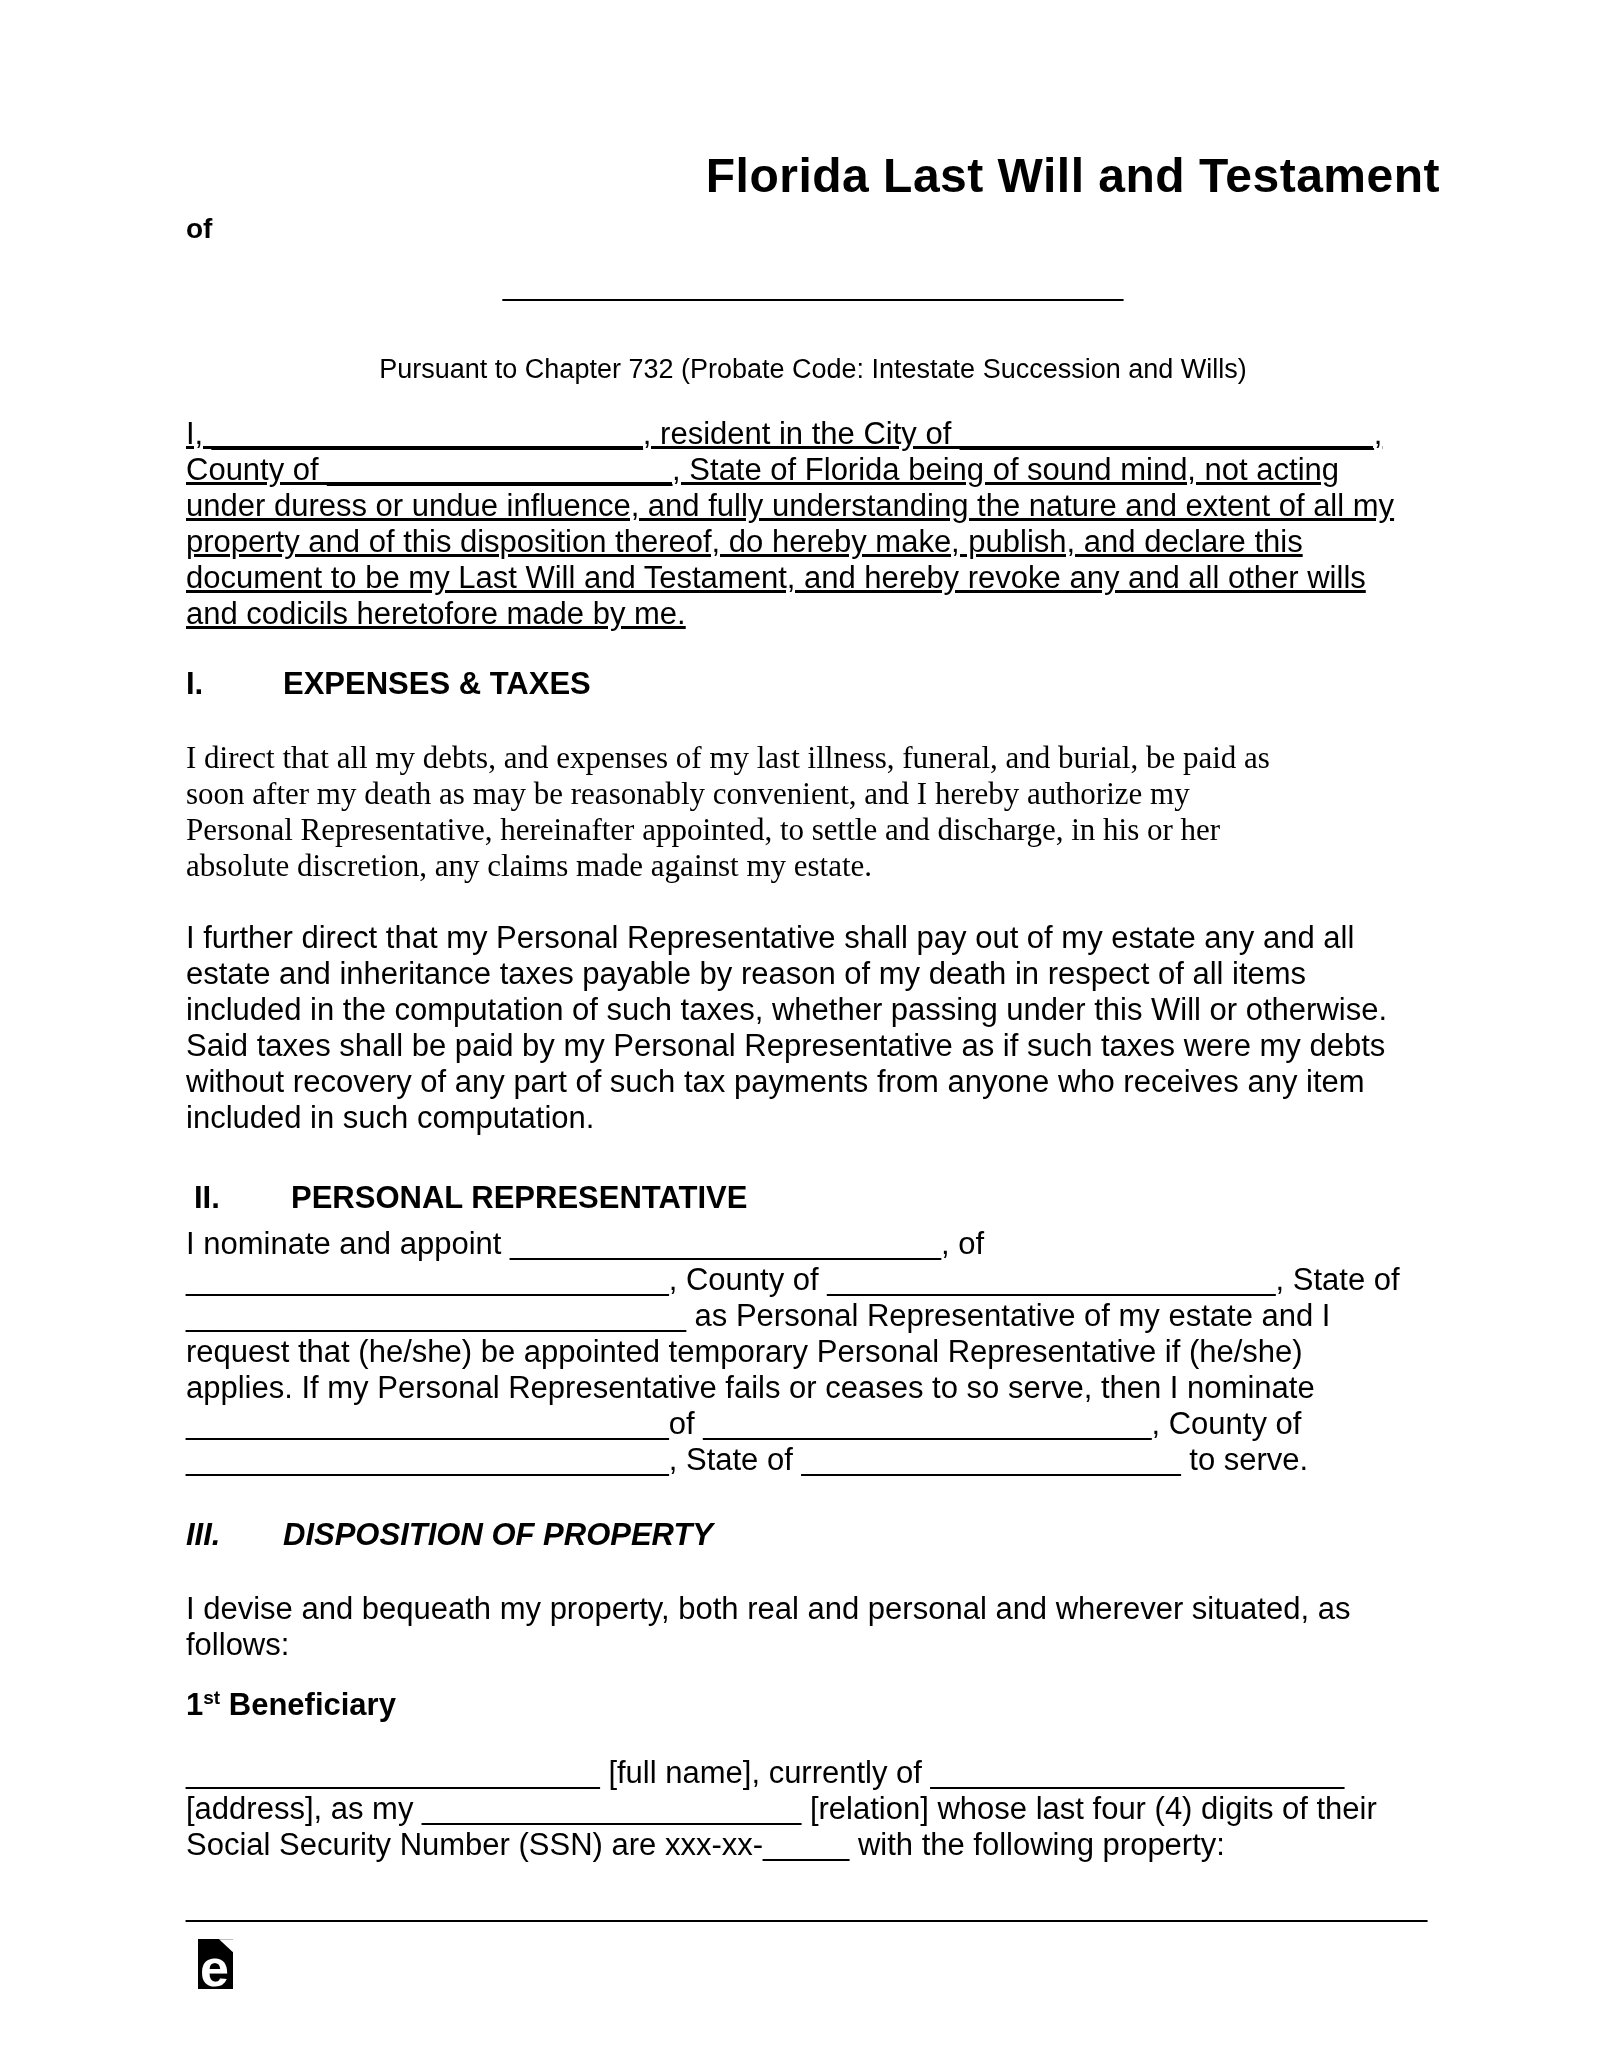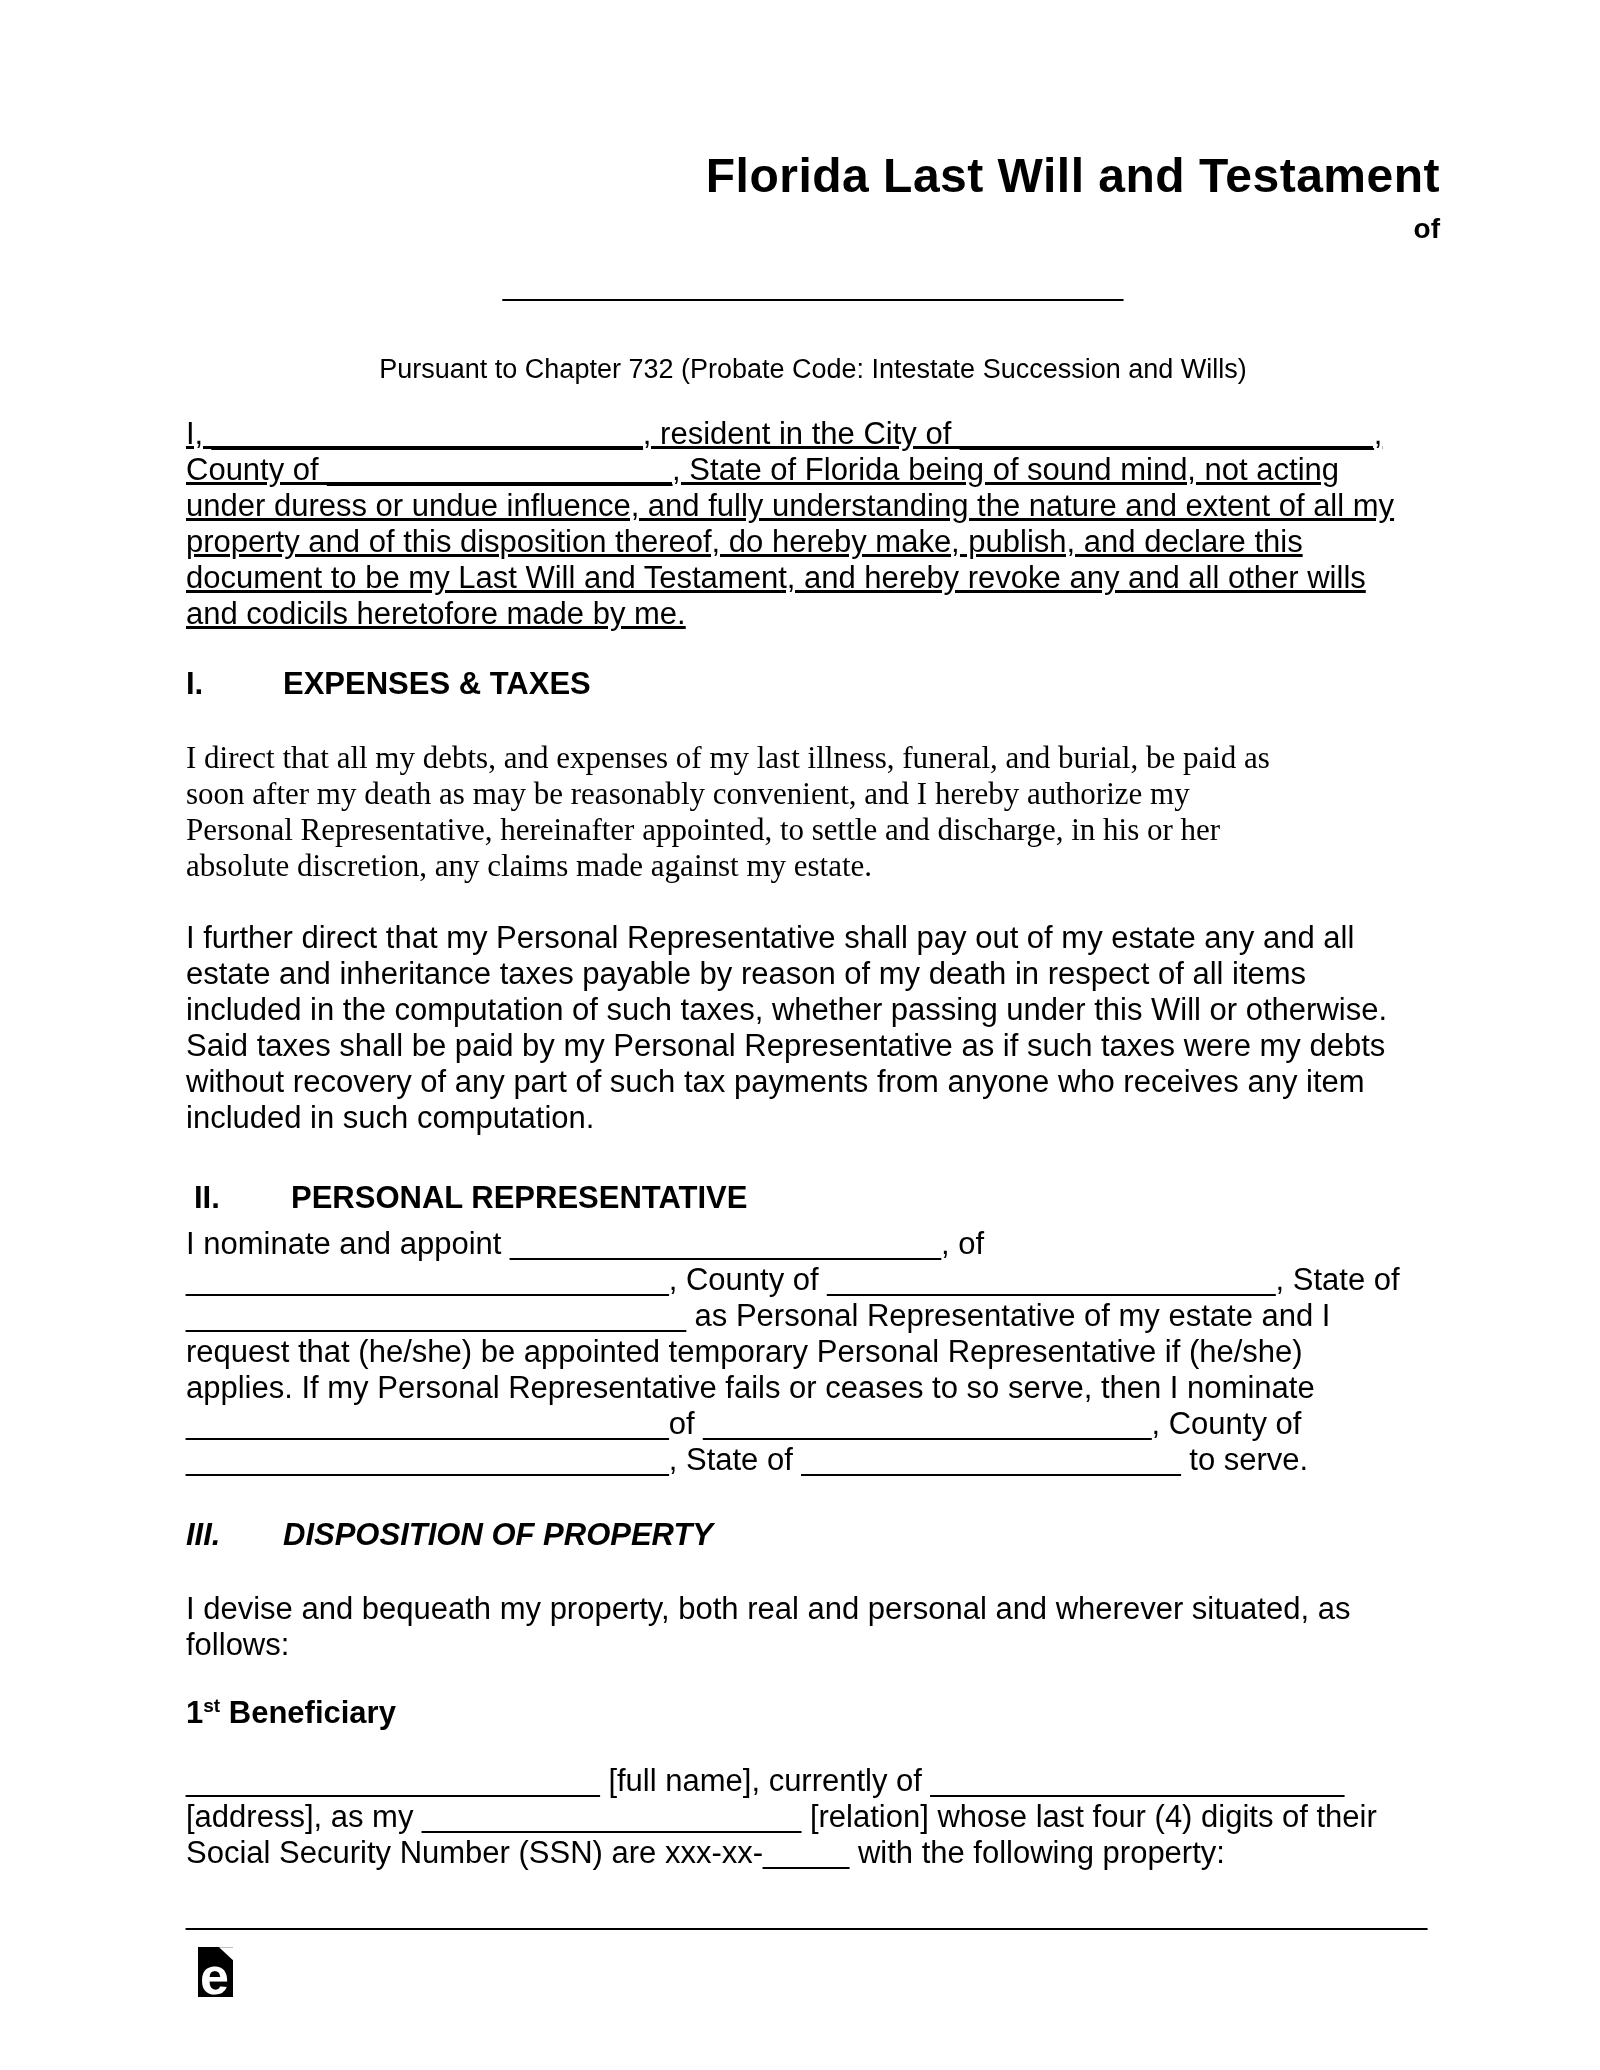--- a/index.html
+++ b/index.html
@@ -21,21 +21,21 @@
     font-size: 48px;
     line-height: 56px;
     font-weight: bold;
     text-align: right;
     letter-spacing: 0.5px;
   }
   .doc-subtitle {
     font-size: 28px;
     line-height: 34px;
     font-weight: bold;
-    text-align: right;
+    text-align: left;
     margin-top: 8px;
   }
   .name-blank {
     font-size: 31px;
     line-height: 38px;
     text-align: center;
     margin-top: 20px;
     white-space: pre;
   }
   .pursuant {
@@ -61,21 +61,21 @@
   .sec1-p1         { margin-top: 38px; font-family: Liberation Serif, serif; }
   .sec1-p2         { margin-top: 36px; }
   .heading-2       { margin-top: 44px; margin-left: 8px; }
   .sec2-p1         { margin-top: 10px; }
   .heading-3       { margin-top: 39px; font-style: italic; }
   .sec3-p1         { margin-top: 38px; }
   .ben-label {
     font-size: 31px;
     line-height: 36px;
     font-weight: bold;
-    margin-top: 25px;
+    margin-top: 17px;
     white-space: pre;
   }
   .ben-label sup { font-size: 19px; }
   .ben-para        { margin-top: 32px; }
   .property-line   { margin-top: 25px; }
   .logo {
     position: relative;
     width: 35px;
     height: 50px;
     background: #000000;

